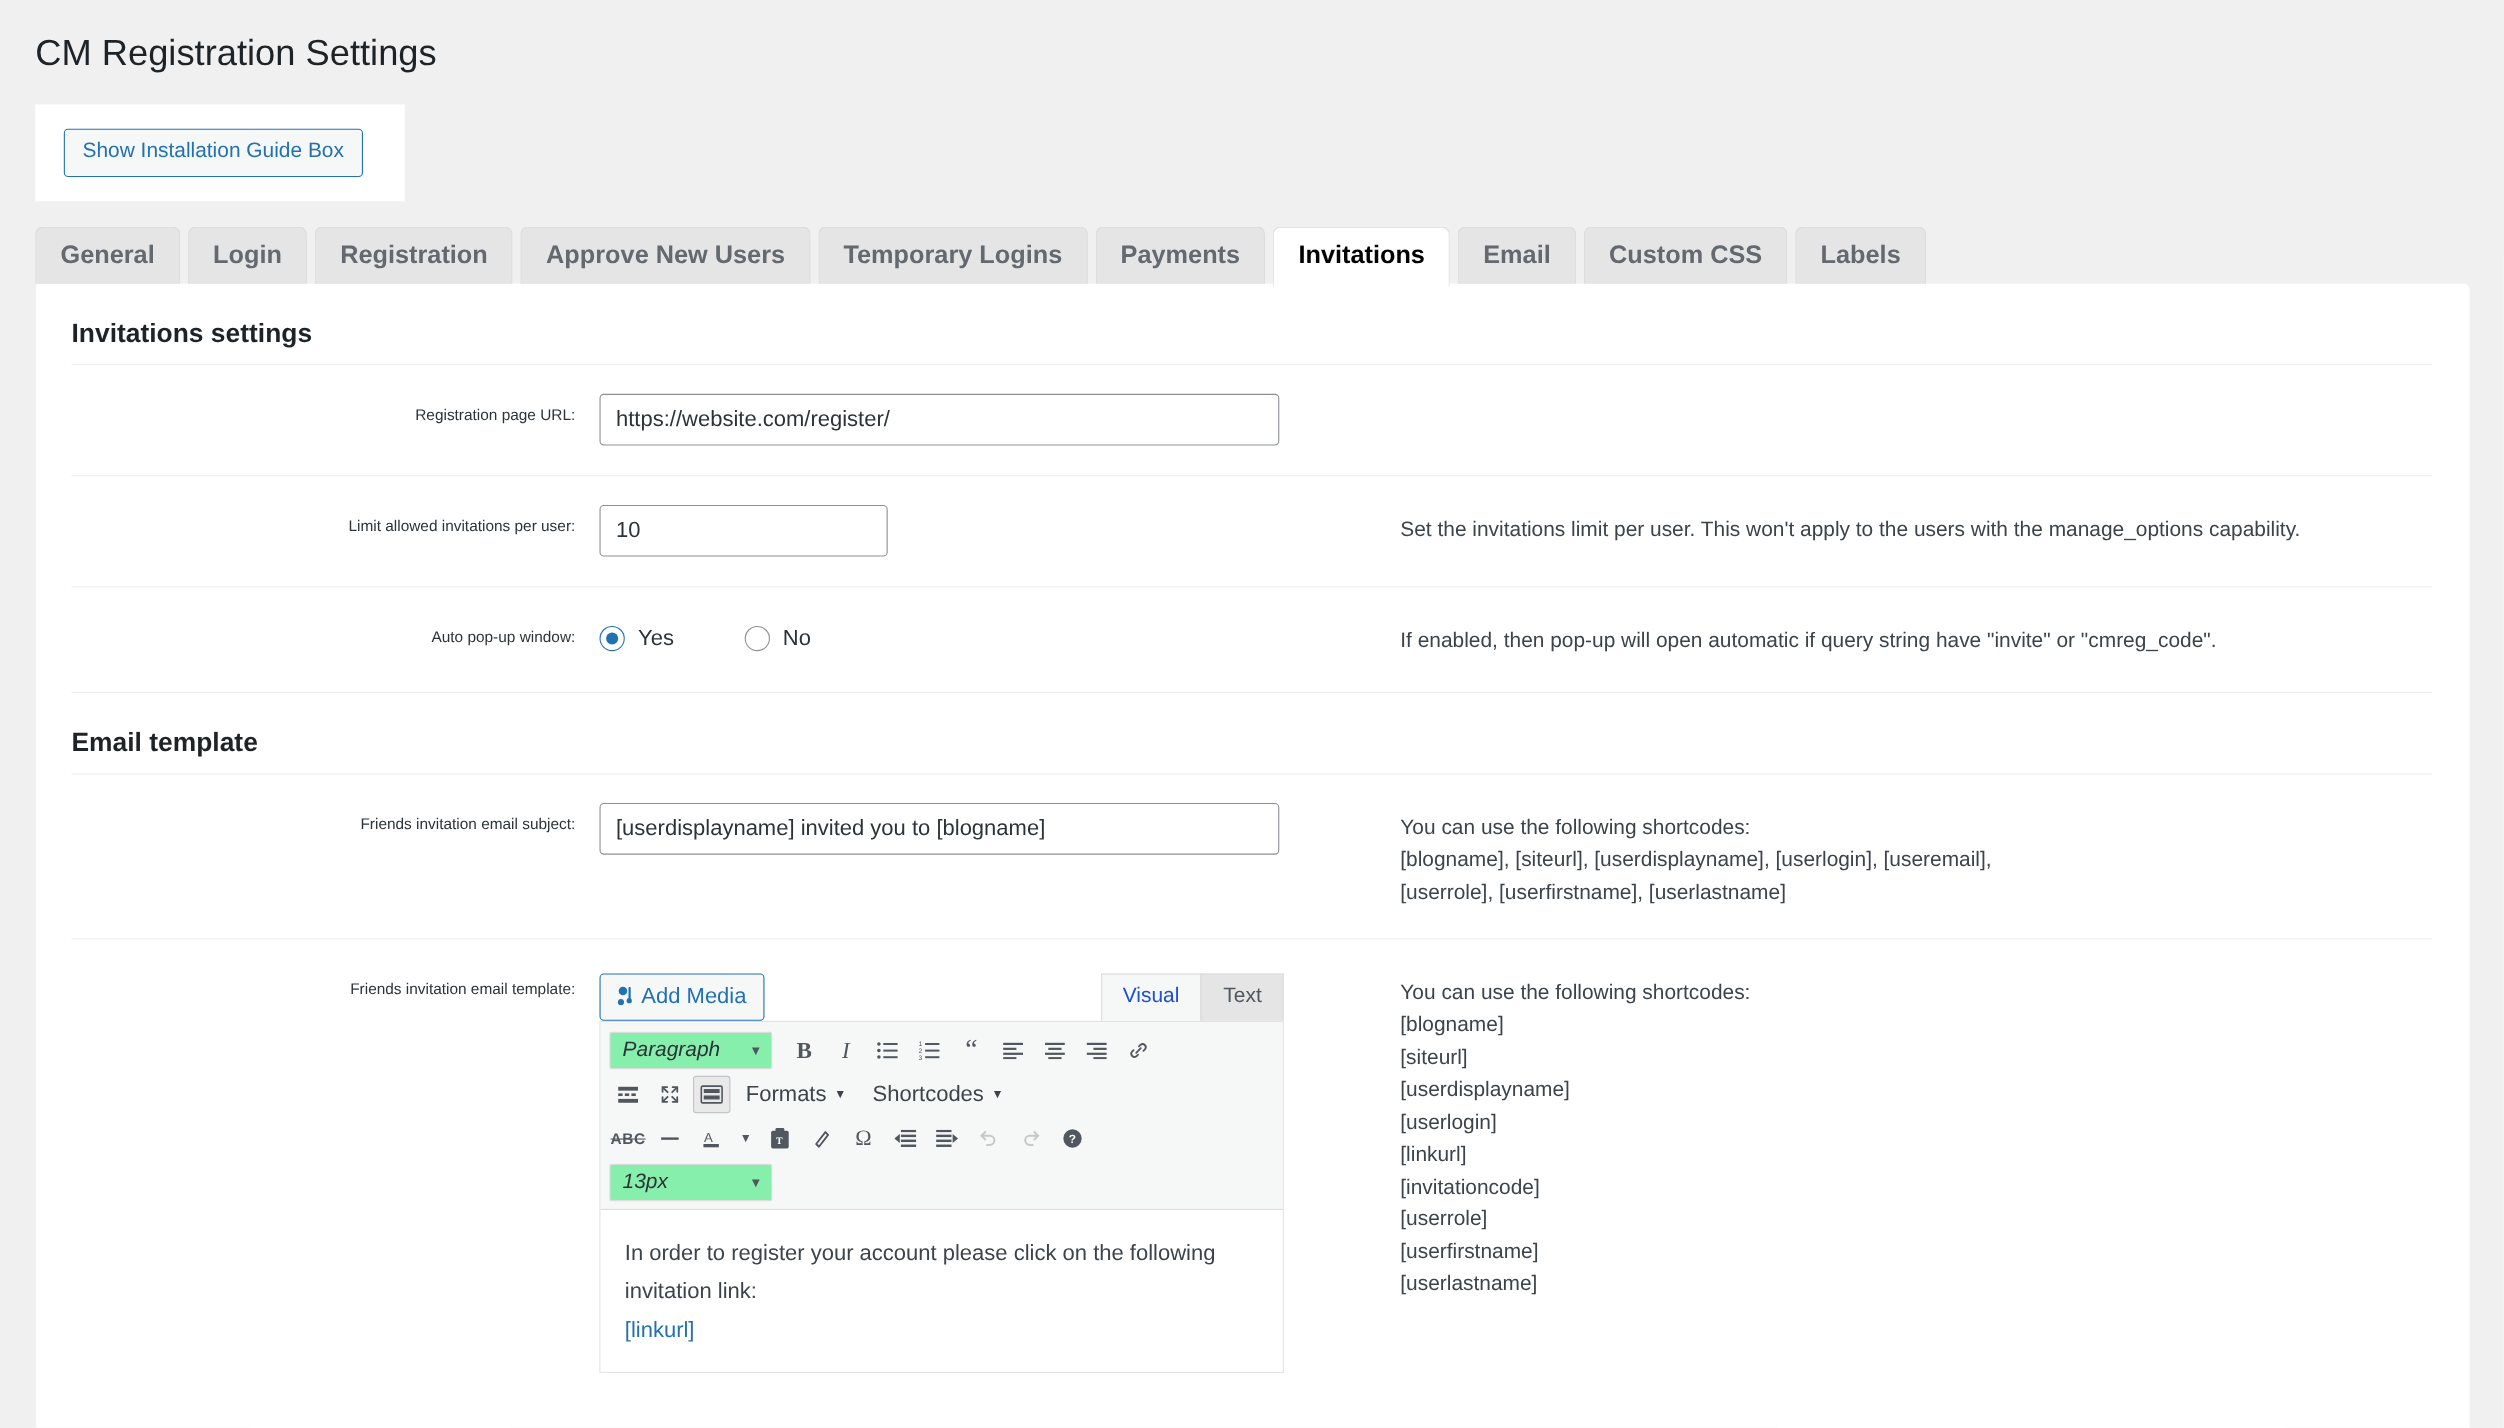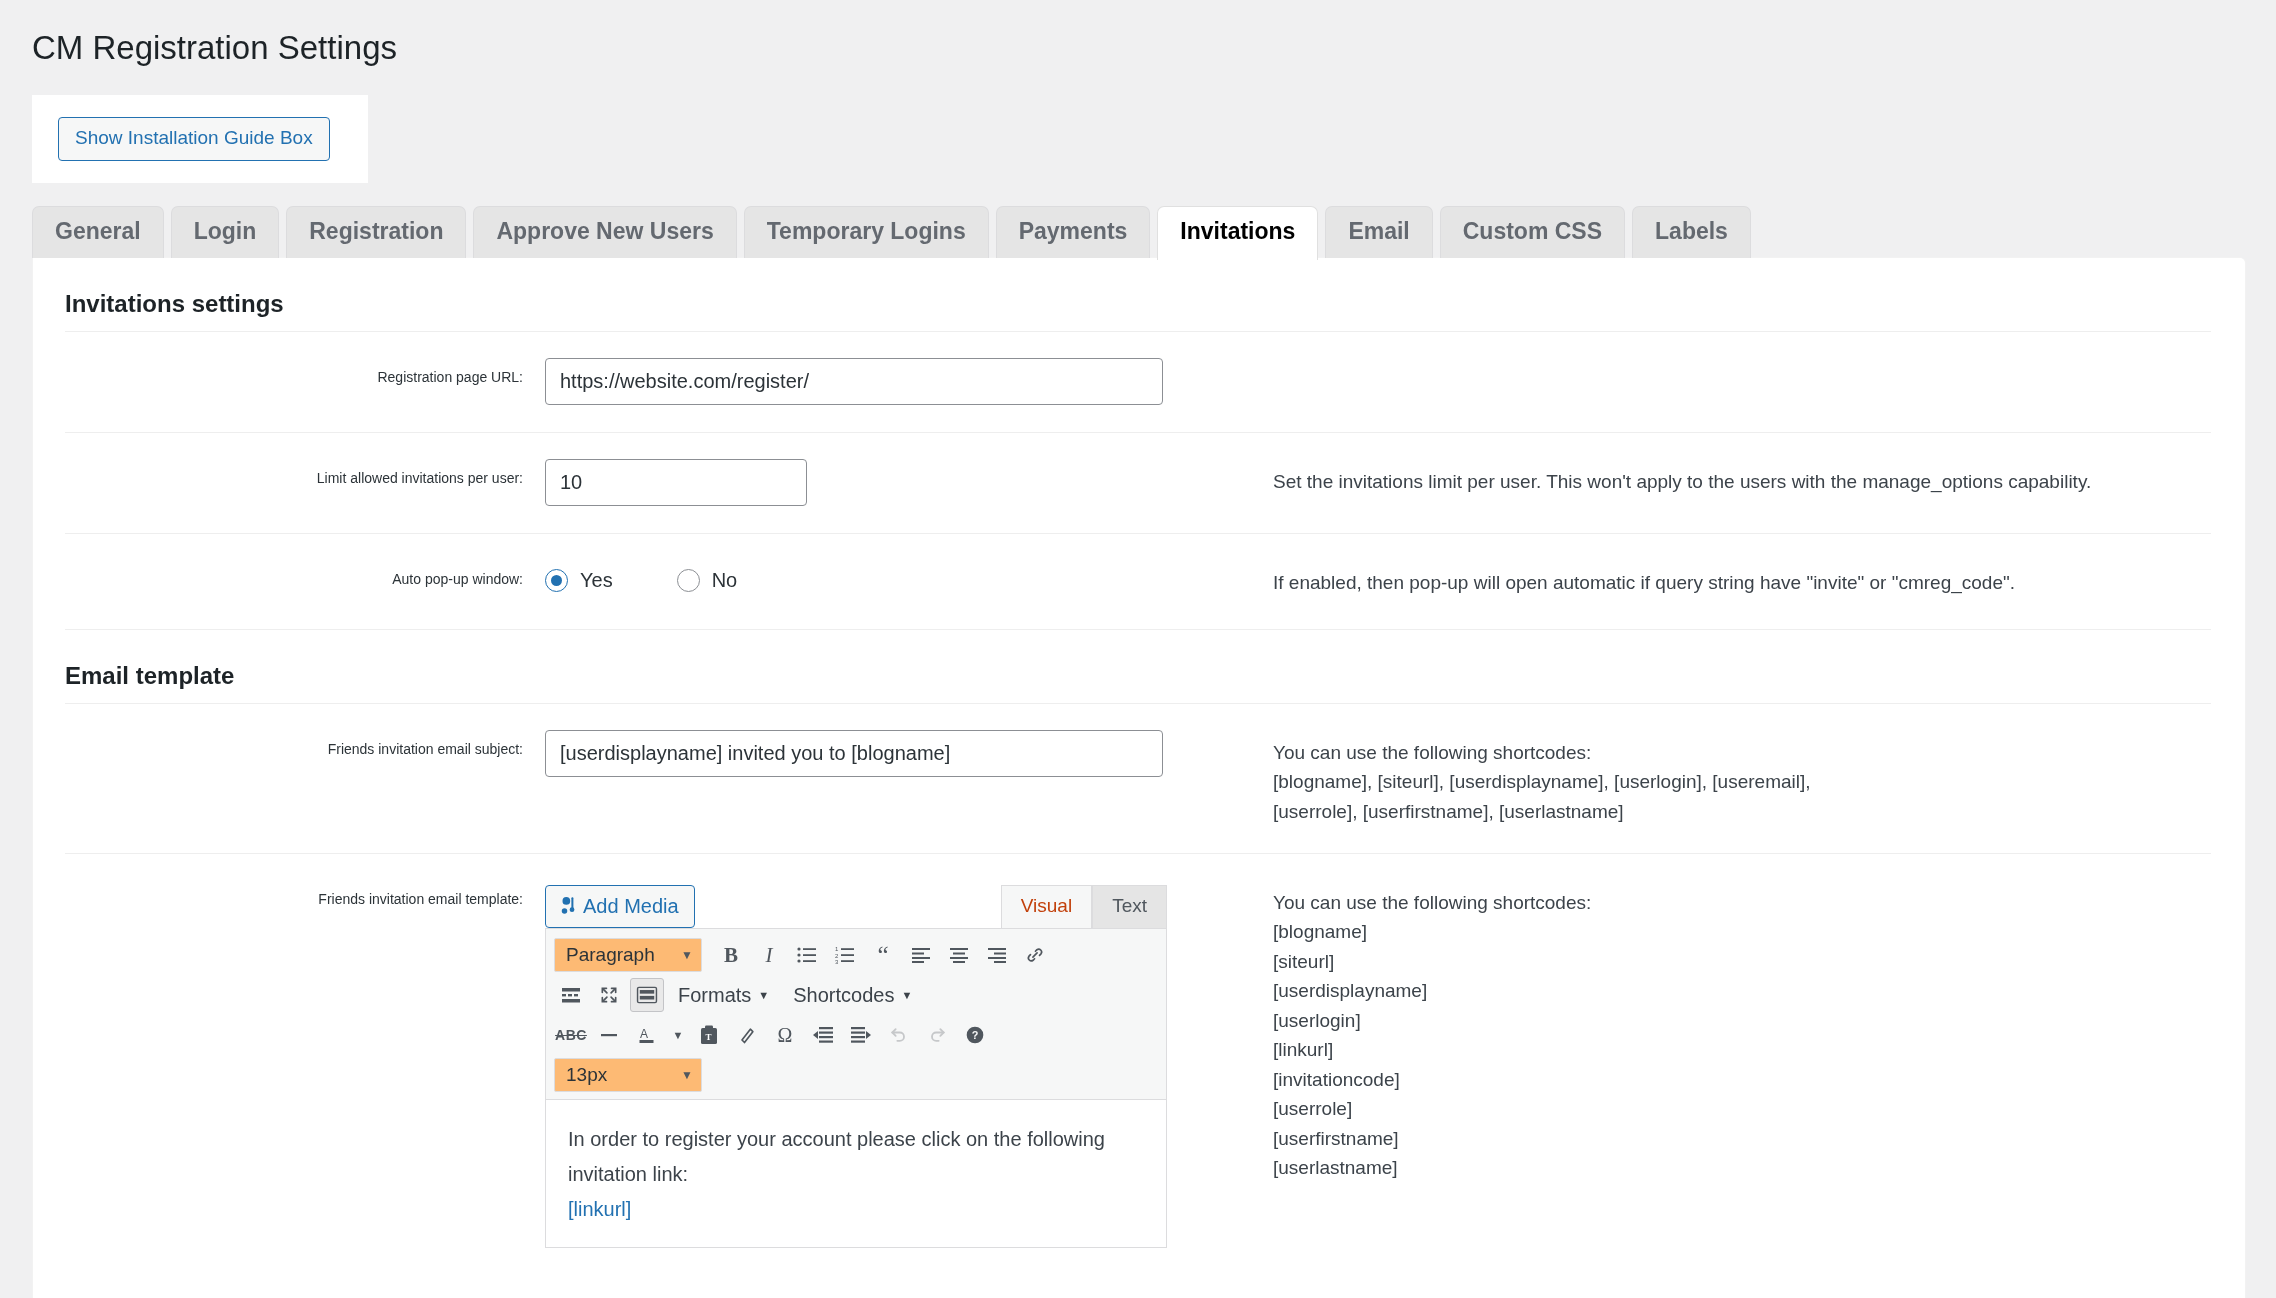--- a/index.html
+++ b/index.html
@@ -176,37 +176,37 @@
     font-size: 20px; padding: 8px 15px 9px 13px; cursor: pointer; line-height: 1.2;
   }
   .media-icon { display: inline-block; width: 22px; height: 22px; }
   .ed-tabs { display: flex; align-items: flex-end; gap: 0; }
   .ed-tab {
     font-size: 19px; color: #50575e;
     padding: 9px 19px 10px 19px;
     border: 1px solid #dcdcde; background: #e5e5e5;
     border-bottom: none; cursor: pointer; line-height: 1.2;
   }
-  .ed-tab.active { background: #f6f7f7; color: #c2410c; border-color: #dcdcde; }
+  .ed-tab.active { background: #f6f7f7; color: #1d4ed8; border-color: #dcdcde; }
 
   .editor-box { border: 1px solid #dcdcde; background: #fff; width: 622px; }
   .toolbar { background: #f6f7f7; border-bottom: 1px solid #dcdcde; padding: 6px 8px 4px 8px; }
   .tb-row { display: flex; align-items: center; gap: 4px; padding: 3px 0; flex-wrap: nowrap; }
   .tb-btn {
     width: 34px; height: 34px; display: inline-flex; align-items: center; justify-content: center;
     color: #50575e; cursor: pointer; border-radius: 3px; border: 1px solid transparent;
     font-size: 19px; line-height: 1; flex: 0 0 auto;
   }
   .tb-btn.pressed { background: #e9e9e9; border-color: #c3c4c7; }
   .tb-btn.disabled { color: #c6c8ca; cursor: default; }
   .tb-select {
     display: inline-flex; align-items: center; justify-content: space-between;
-    border: 1px solid #dcdcde; background: #fdba74; border-radius: 2px;
+    border: 1px solid #dcdcde; background: #86efac; border-radius: 2px;
     height: 34px; padding: 0 8px 0 11px; font-size: 19px; color: #2c3338;
-    min-width: 148px; cursor: pointer; margin-right: 8px; flex: 0 0 auto;
+    min-width: 148px; cursor: pointer; margin-right: 8px; flex: 0 0 auto; font-style: italic;
   }
   .tb-select .caret { font-size: 12px; color: #50575e; margin-left: 12px; }
   .tb-menu {
     display: inline-flex; align-items: center; gap: 7px;
     font-size: 20px; color: #3c434a; padding: 0 10px; height: 34px; cursor: pointer; flex: 0 0 auto;
   }
   .tb-menu .caret { font-size: 11px; }
 
   .editor-body {
     padding: 22px 22px 20px 22px;

